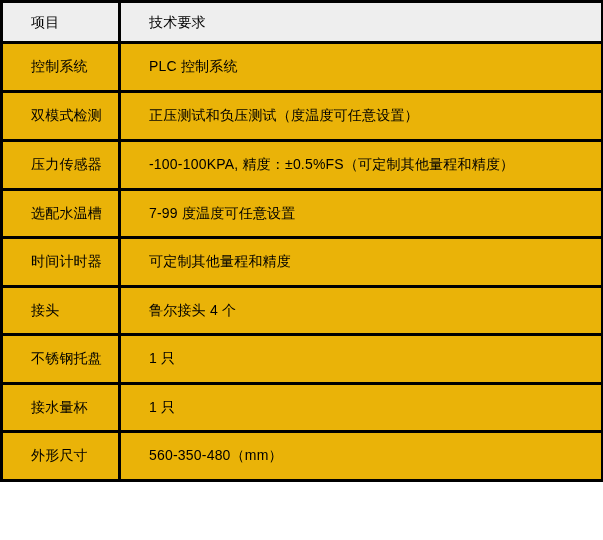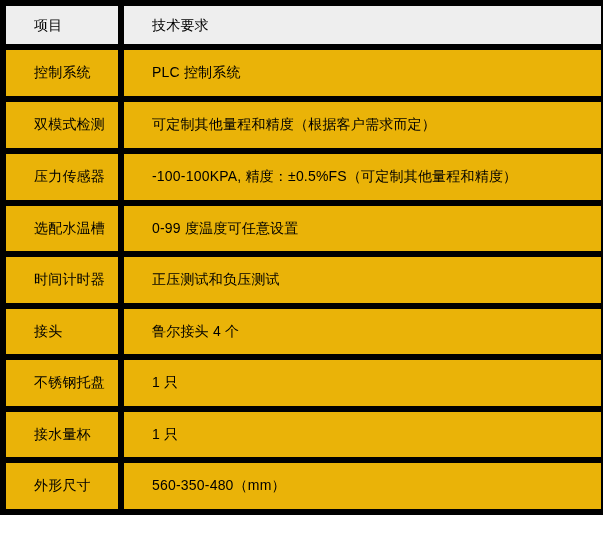--- a/index.html
+++ b/index.html
@@ -15,21 +15,21 @@
   }
   #spec-table {
     border-collapse: collapse;
     width: 601px;
     margin: 0;
     table-layout: fixed;
   }
   #spec-table col.col-item { width: 118px; }
   #spec-table col.col-req  { width: 483px; }
   #spec-table th, #spec-table td {
-    border: 6px solid #000000;
+    border: 3px solid #000000;
     padding: 0 28px;
     font-size: 14px;
     font-weight: normal;
     text-align: left;
     vertical-align: middle;
     line-height: 1.35;
     white-space: nowrap;
     overflow: hidden;
   }
   #spec-table thead th {
@@ -60,33 +60,33 @@
       <th class="cell-req">技术要求</th>
     </tr>
   </thead>
   <tbody>
     <tr>
       <td class="cell-item">控制系统</td>
       <td class="cell-req">PLC 控制系统</td>
     </tr>
     <tr class="tall">
       <td class="cell-item">双模式检测</td>
-      <td class="cell-req">可定制其他量程和精度（根据客户需求而定）</td>
+      <td class="cell-req">正压测试和负压测试（度温度可任意设置）</td>
     </tr>
     <tr class="tall">
       <td class="cell-item">压力传感器</td>
       <td class="cell-req">-100-100KPA, 精度：±0.5%FS（可定制其他量程和精度）</td>
     </tr>
     <tr>
       <td class="cell-item">选配水温槽</td>
-      <td class="cell-req">0-99 度温度可任意设置</td>
+      <td class="cell-req">7-99 度温度可任意设置</td>
     </tr>
     <tr>
       <td class="cell-item">时间计时器</td>
-      <td class="cell-req">正压测试和负压测试</td>
+      <td class="cell-req">可定制其他量程和精度</td>
     </tr>
     <tr>
       <td class="cell-item">接头</td>
       <td class="cell-req">鲁尔接头 4 个</td>
     </tr>
     <tr>
       <td class="cell-item">不锈钢托盘</td>
       <td class="cell-req">1 只</td>
     </tr>
     <tr>

